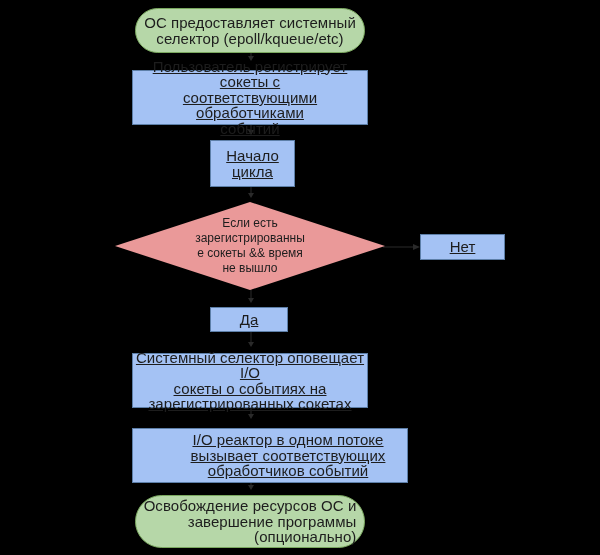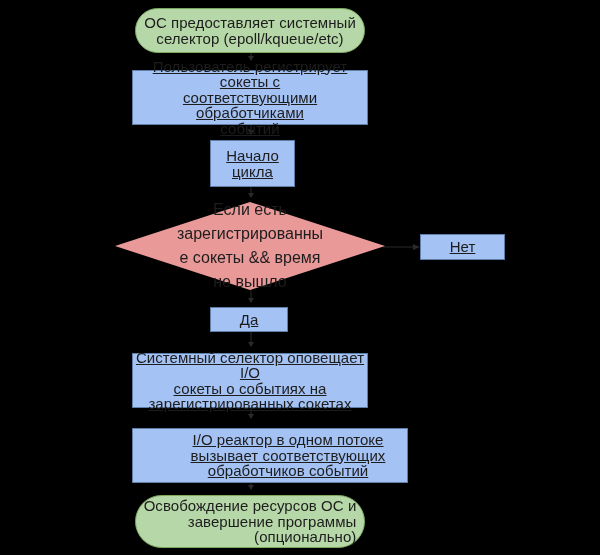--- a/index.html
+++ b/index.html
@@ -48,22 +48,22 @@
     clip-path: polygon(50% 0%, 100% 50%, 50% 100%, 0% 50%);
   }
   .decision-label {
     position: absolute;
     inset: 0;
     display: flex;
     align-items: center;
     justify-content: center;
     text-align: center;
     color: #1d1d1d;
-    font-size: 16px;
-    line-height: 24px;
+    font-size: 12px;
+    line-height: 15px;
     white-space: pre-line;
   }
   .connector {
     position: absolute;
   }
   .connector svg {
     display: block;
     overflow: visible;
   }
 </style>

